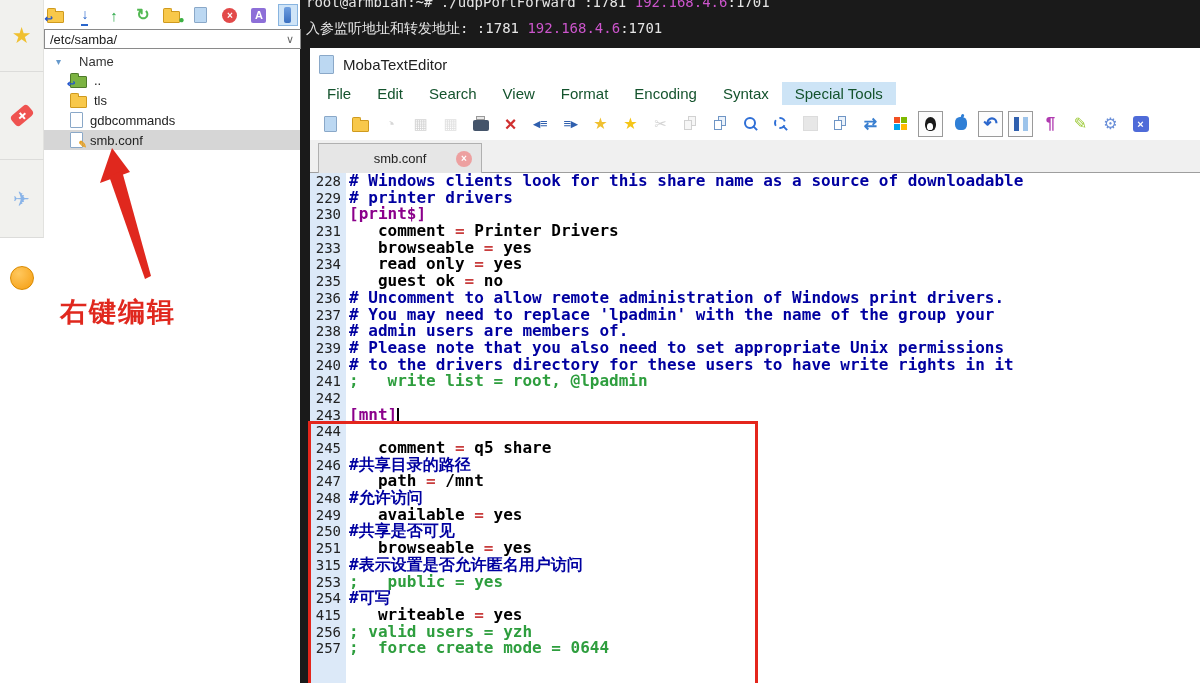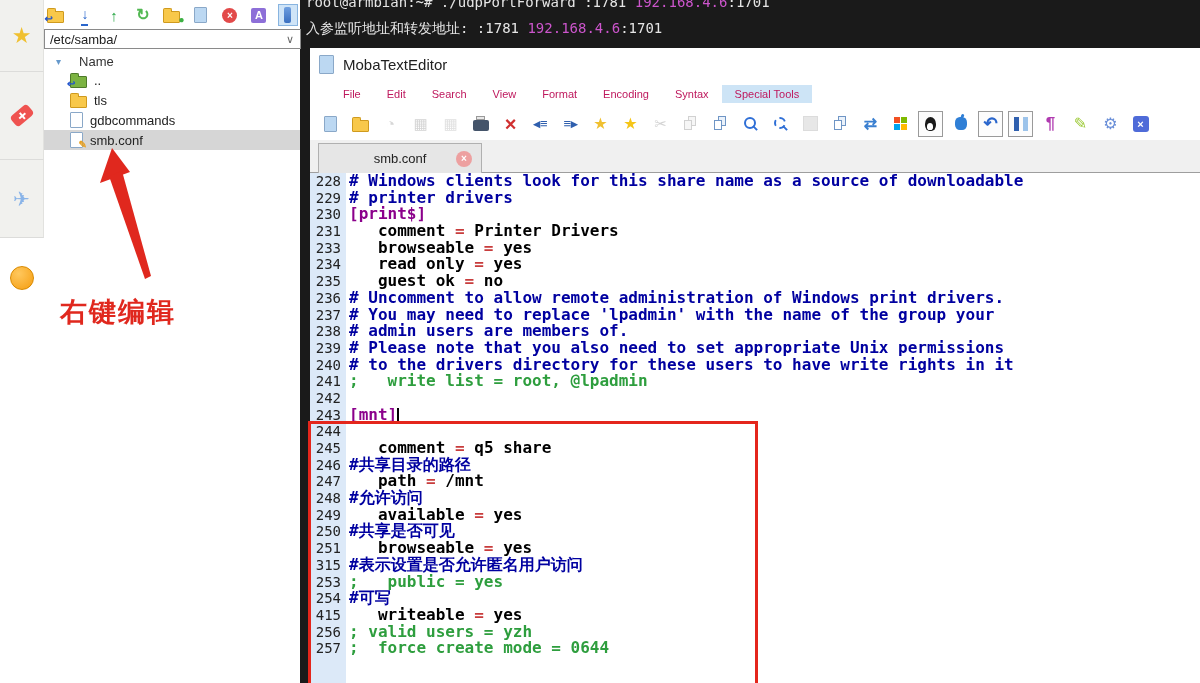--- a/index.html
+++ b/index.html
@@ -29,21 +29,21 @@
   .tree-header .hlabel{margin-left:18px;}
   .trow{height:20px;display:flex;align-items:center;padding-left:26px;font-size:13px;color:#222;}
   .trow.sel{background:#d6d6d6;}
   .trow .tlabel{margin-left:7px;}
   .annotation-text{position:absolute;left:60px;top:294px;font-size:27px;font-weight:bold;color:#e0281e;letter-spacing:2px;}
   .arrow-svg{position:absolute;left:0;top:0;pointer-events:none;}
 
   
   .editor-window{position:absolute;left:310px;top:48px;width:890px;height:635px;background:#fff;z-index:2;}
   .title-row{height:32px;display:flex;align-items:center;padding-left:9px;gap:9px;font-size:15px;color:#222;}
-  .menu-row{height:27px;display:flex;align-items:center;padding-left:20px;font-size:11px;color:#be185d;}
+  .menu-row{height:27px;display:flex;align-items:center;padding-left:4px;font-size:15px;color:#14532d;}
   .menu-item{padding:3px 13px;cursor:default;}
   .menu-item.active{background:#cde4f6;}
   .toolbar-row{height:33px;display:flex;align-items:center;padding-left:8px;gap:5px;}
   .tbtn{width:25px;height:26px;display:flex;align-items:center;justify-content:center;box-sizing:border-box;position:relative;}
   .tbtn.boxed{border:1px solid #9a9a9a;background:#fcfcfc;}
   .tbtn.disabled{opacity:.5;filter:grayscale(100%);}
   .tab-row{height:33px;background:#f0f0f0;border-bottom:1px solid #9e9e9e;position:relative;box-sizing:border-box;}
   .tab{position:absolute;left:8px;top:3px;width:164px;height:30px;background:#e6e6e6;border:1px solid #b0b0b0;border-bottom:none;
        display:flex;align-items:center;justify-content:center;box-sizing:border-box;}
   .tab-label{font-size:13px;color:#222;}

